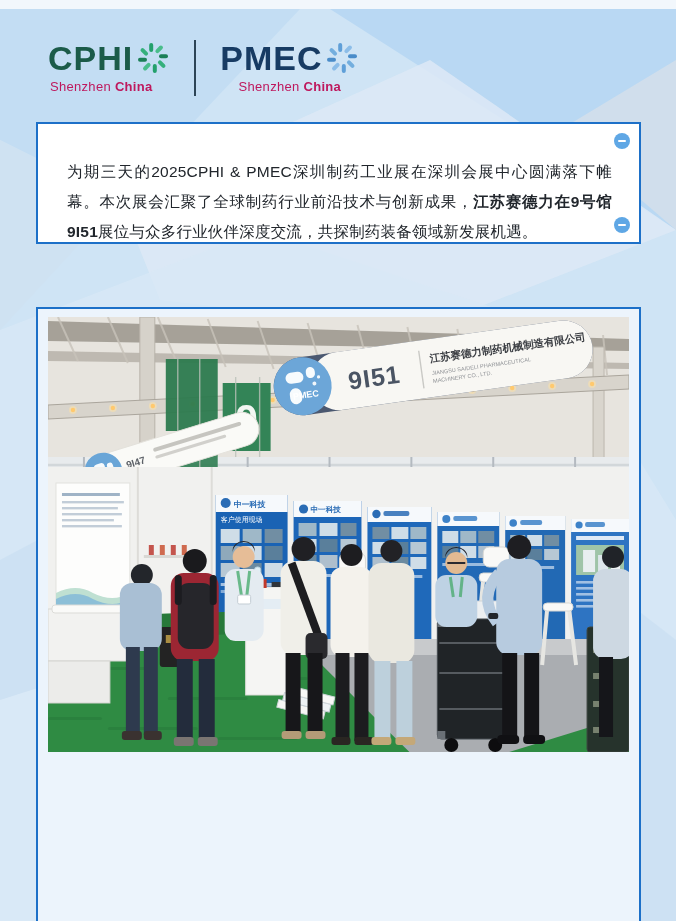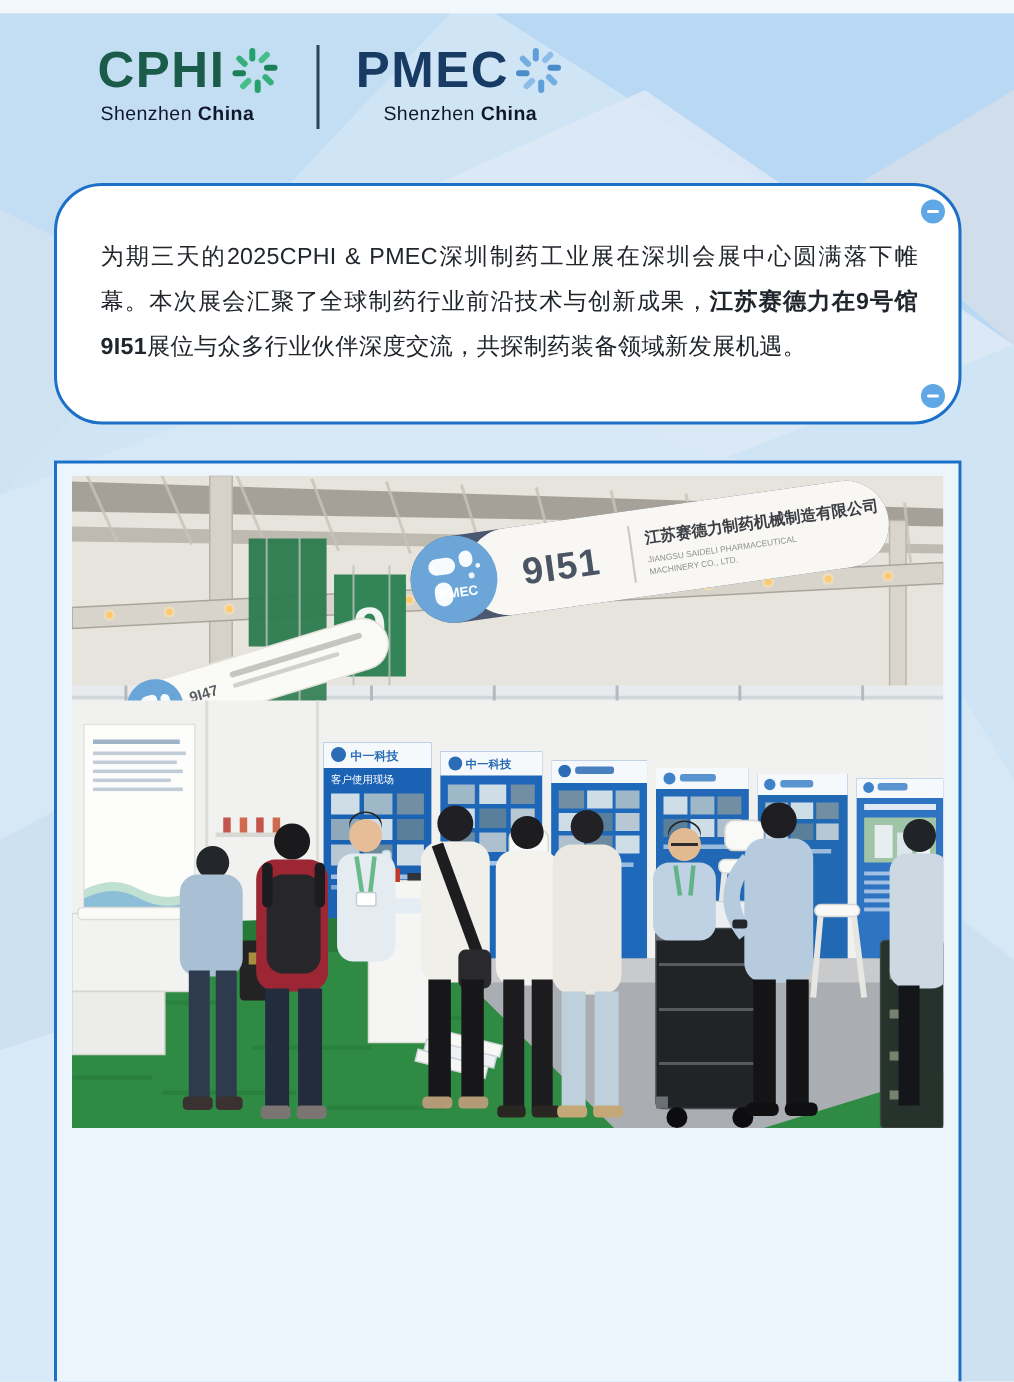--- a/index.html
+++ b/index.html
@@ -5,37 +5,37 @@
   * { margin:0; padding:0; box-sizing:border-box; }
   html,body { background:#eef4fa; }
   .page{
     position:relative; width:676px; height:921px; margin:0 auto;
     overflow:hidden; background:#cfe4f5;
     font-family:"Liberation Sans", sans-serif;
   }
   .bg{ position:absolute; inset:0; width:676px; height:921px; }
 
   
-  .header{ position:absolute; left:65px; top:30px; height:75px;
-           display:flex; align-items:flex-start; gap:24px; }
+  .header{ position:absolute; left:48px; top:30px; height:75px;
+           display:flex; align-items:center; gap:24px; }
   .logo{ display:flex; flex-direction:column; }
   .logo-row{ display:flex; align-items:flex-start; gap:3px; }
   .logo-word{ font-weight:bold; font-size:34px; letter-spacing:1px; line-height:1; }
   .cphi .logo-word{ color:#1b5b49; }
   .pmec .logo-word{ color:#173b63; }
-  .logo-sub{ font-size:13px; color:#0f172a; margin-top:4px; letter-spacing:.3px; }
+  .logo-sub{ font-size:13px; color:#be185d; margin-top:4px; letter-spacing:.3px; }
   .cphi .logo-sub{ padding-left:2px; }
   .pmec .logo-sub{ text-align:center; }
   .logo-sub b{ font-weight:bold; }
   .logo-divider{ width:2px; height:56px; background:#2c4456; }
 
   
   .card{ position:absolute; left:36px; width:605px;
          border:2px solid #1d70c8; background:#ffffff; }
-  .card1{ top:122px; height:161px;border-radius:32px; }
+  .card1{ top:122px; height:122px; }
   .card2{ top:307px; height:700px; background:#ecf4fc; }
   .card p{
     font-size:15.5px; line-height:30px; color:#21262c;
     text-align:justify; letter-spacing:.2px;
   }
   .card1 p{ padding:33px 27px 0 29px; }
   .card2 p{ padding:17px 27px 0 29px; }
   .card p b{ font-weight:bold; }
 
   .minus-icon{

